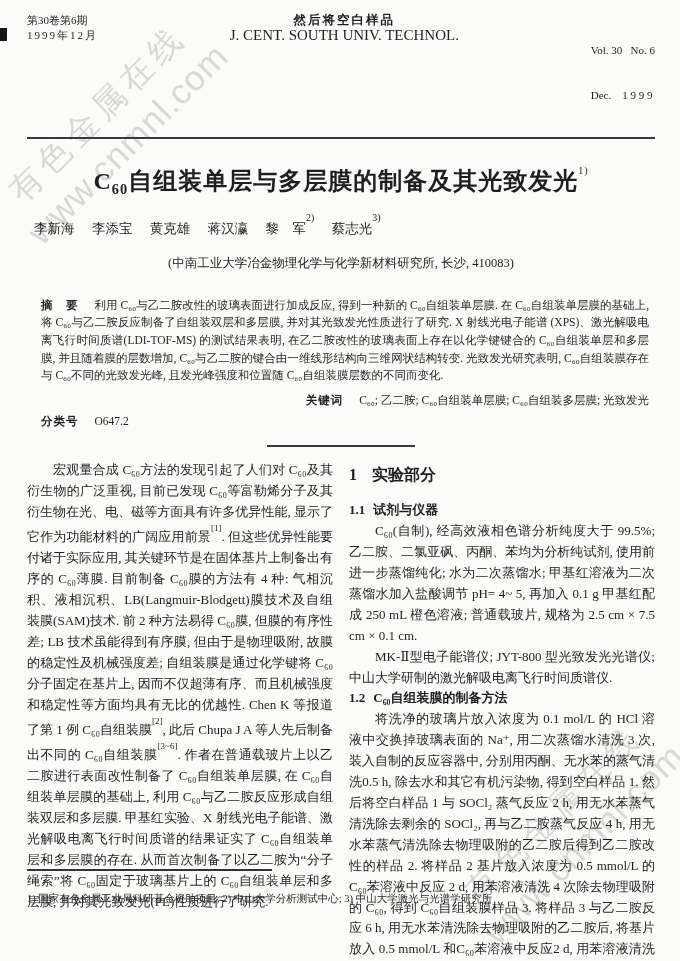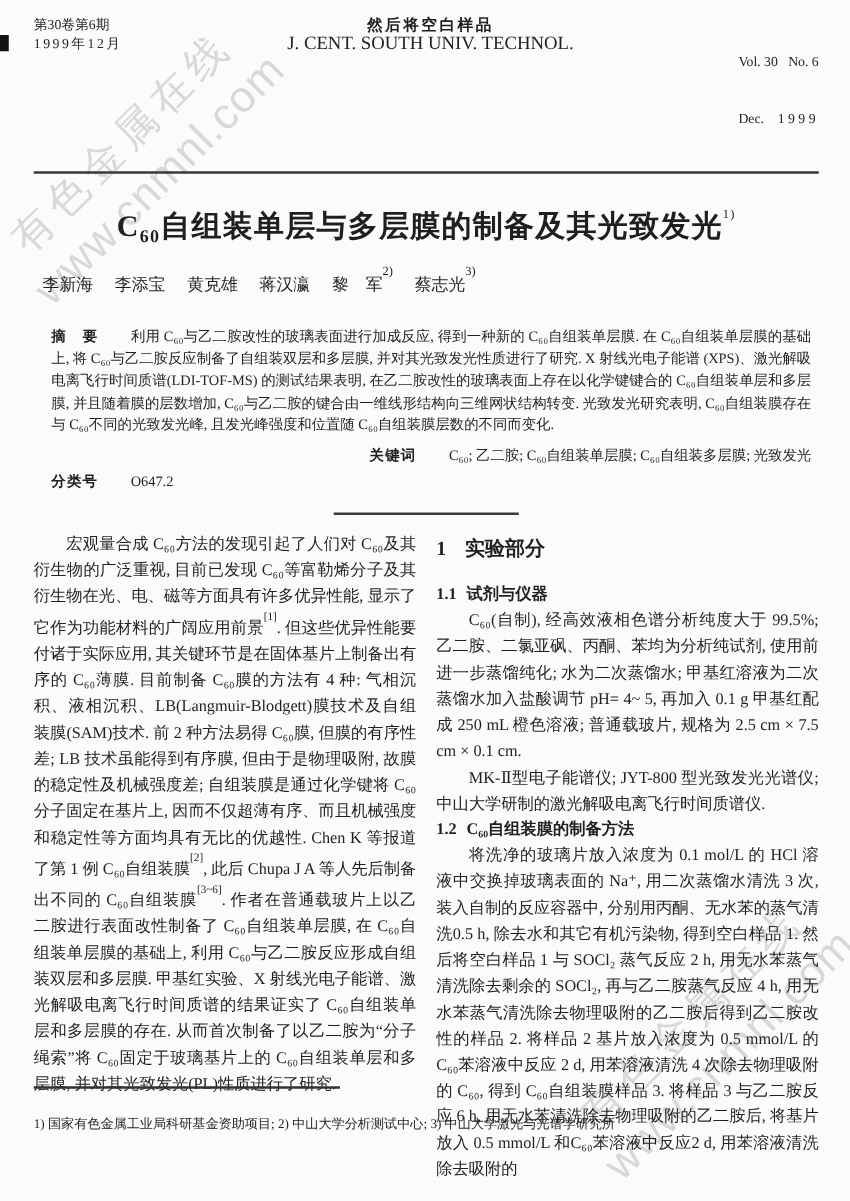--- a/index.html
+++ b/index.html
@@ -34,21 +34,21 @@
   .title { margin:26px 0 0; text-align:center; font-size:24px; font-weight:bold;
            letter-spacing:1px; position:relative; z-index:1; }
   .title sup, .authors sup { font-size:10px; position:relative; top:-0.6em; font-weight:normal; }
   .authors { margin-top:21px; text-align:left; font-size:13.5px; position:relative; z-index:1; }
   .authors .au { margin:0 7px; }
   .affiliation { margin-top:17px; text-align:center; font-size:12.5px; position:relative; z-index:1; }
 
   
   .meta { margin:25px 6px 0 14px; font-size:11.5px; line-height:17.7px;
           text-align:justify; position:relative; z-index:1; }
-  .meta .label { font-weight:bold; margin-right:26px; letter-spacing:1px; }
+  .meta .label { font-weight:bold; margin-right:16px; letter-spacing:1px; }
   .kwline { margin-top:7px; text-align:right; }
   .clsline{ margin-top:3px; text-align:left; }
   .divider-center { width:148px; border-top:2px solid #3a3a3a; margin:15px auto 0; }
 
   
   .columns { display:flex; gap:16px; margin-top:13px; position:relative; z-index:1; }
   .col { width:306px; font-size:13px; line-height:20.9px; text-align:justify; }
   .col p { margin:0; text-indent:2em; }
   .col sup { font-size:9px; position:relative; top:-0.55em; }
   .sec-h1 { margin:5px 0 14px; font-size:16px; font-weight:bold; }
@@ -102,20 +102,21 @@
 
     <div class="authors">
       <span class="au"><span>李新海</span><sup></sup></span>
       <span class="au"><span>李添宝</span><sup></sup></span>
       <span class="au"><span>黄克雄</span><sup></sup></span>
       <span class="au"><span>蒋汉瀛</span><sup></sup></span>
       <span class="au"><span>黎　军</span><sup>2)</sup></span>
       <span class="au"><span>蔡志光</span><sup>3)</sup></span>
     </div>
 
+    <div class="affiliation">(中南工业大学冶金物理化学与化学新材料研究所, 长沙, 410083)</div>
 
     <div class="meta">
       <span class="label">摘　要</span><span>利用 C₆₀与乙二胺改性的玻璃表面进行加成反应, 得到一种新的 C₆₀自组装单层膜. 在 C₆₀自组装单层膜的基础上, 将 C₆₀与乙二胺反应制备了自组装双层和多层膜, 并对其光致发光性质进行了研究. X 射线光电子能谱 (XPS)、激光解吸电离飞行时间质谱(LDI-TOF-MS) 的测试结果表明, 在乙二胺改性的玻璃表面上存在以化学键键合的 C₆₀自组装单层和多层膜, 并且随着膜的层数增加, C₆₀与乙二胺的键合由一维线形结构向三维网状结构转变. 光致发光研究表明, C₆₀自组装膜存在与 C₆₀不同的光致发光峰, 且发光峰强度和位置随 C₆₀自组装膜层数的不同而变化.</span>
     </div>
     <div class="meta kwline">
       <span class="label">关键词</span><span>C₆₀; 乙二胺; C₆₀自组装单层膜; C₆₀自组装多层膜; 光致发光</span>
     </div>
     <div class="meta clsline">
       <span class="label">分类号</span><span>O647.2</span>
     </div>

